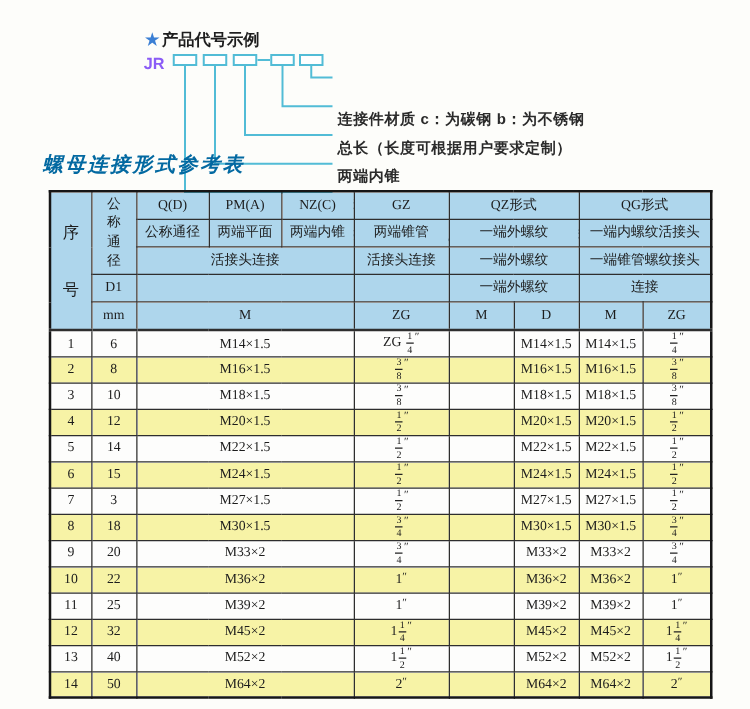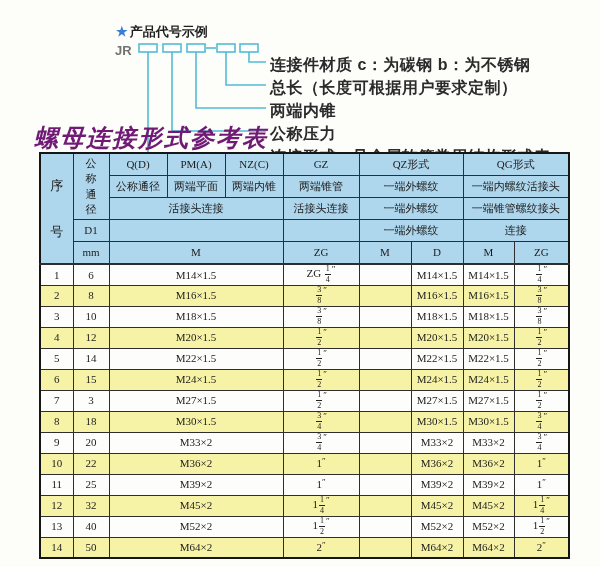--- a/index.html
+++ b/index.html
@@ -8,33 +8,33 @@
     background:#fdfdfa;
     font-family:"Liberation Sans", sans-serif;
     color:#222;
     overflow:hidden;
   }
   
   .diagram{position:absolute;left:0;top:0;width:476px;height:165px;}
   .diagram svg{position:absolute;left:0;top:0;}
   .code-heading{position:absolute;left:116px;top:23px;font-size:13px;font-weight:bold;color:#1e1e1e;white-space:nowrap;}
   .code-heading .star{color:#3b7fd4;margin-right:2px;}
-  .code-prefix{position:absolute;left:115px;top:43px;font-size:13px;font-weight:bold;color:#737373;}
-  .diag-label{position:absolute;left:270px;font-size:16px;font-weight:bold;color:#2b2b2b;white-space:nowrap;letter-spacing:0.5px;}
+  .code-prefix{position:absolute;left:115px;top:43px;font-size:13px;font-weight:bold;color:#8b5cf6;}
+  .diag-label{position:absolute;left:270px;font-size:12px;font-weight:bold;color:#2b2b2b;white-space:nowrap;letter-spacing:0.5px;margin-top:32px;}
   .diag-label.l0{top:55px;}
   .diag-label.l1{top:78px;font-family:Liberation Mono, monospace;}
   .diag-label.l2{top:101px;}
   .diag-label.l3{top:124px;}
   .diag-label.l4{top:147px;}
   
   .tbl-title{
     position:absolute;left:34px;top:122px;
     font-family:Liberation Mono, monospace;
     font-style:italic;font-weight:bold;
-    font-size:24px;color:#701a75;letter-spacing:2px;white-space:nowrap;
+    font-size:16px;color:#0369a1;letter-spacing:2px;white-space:nowrap;
   }
   
   table.ref{
     position:absolute;left:39px;top:152px;
     border-collapse:collapse;table-layout:fixed;
     border:2px solid #161616;
   }
   table.ref th, table.ref td{
     border:1px solid #2e2e2e;
     padding:0;margin:0;text-align:center;vertical-align:middle;

